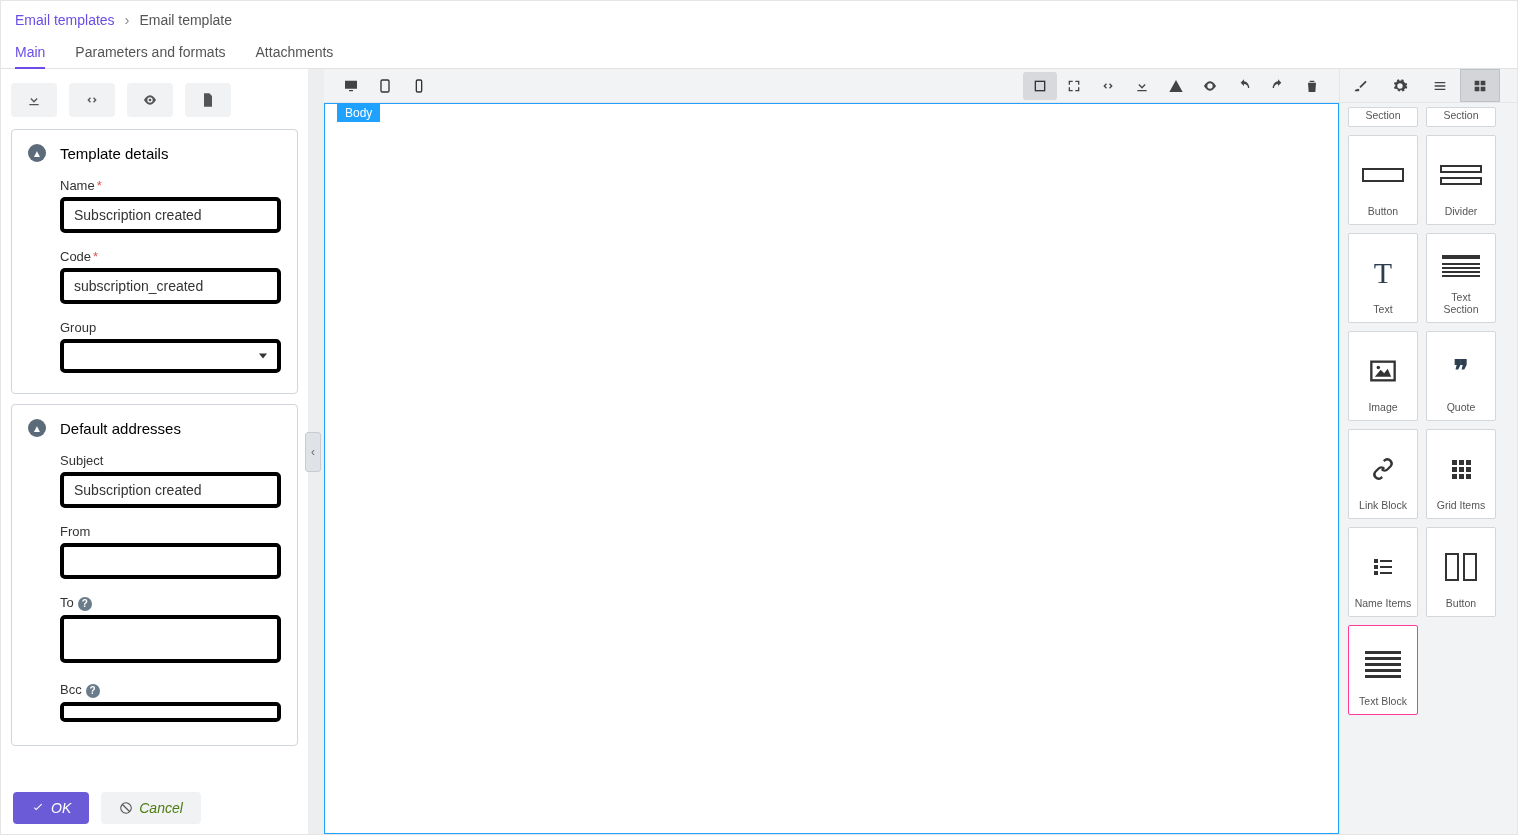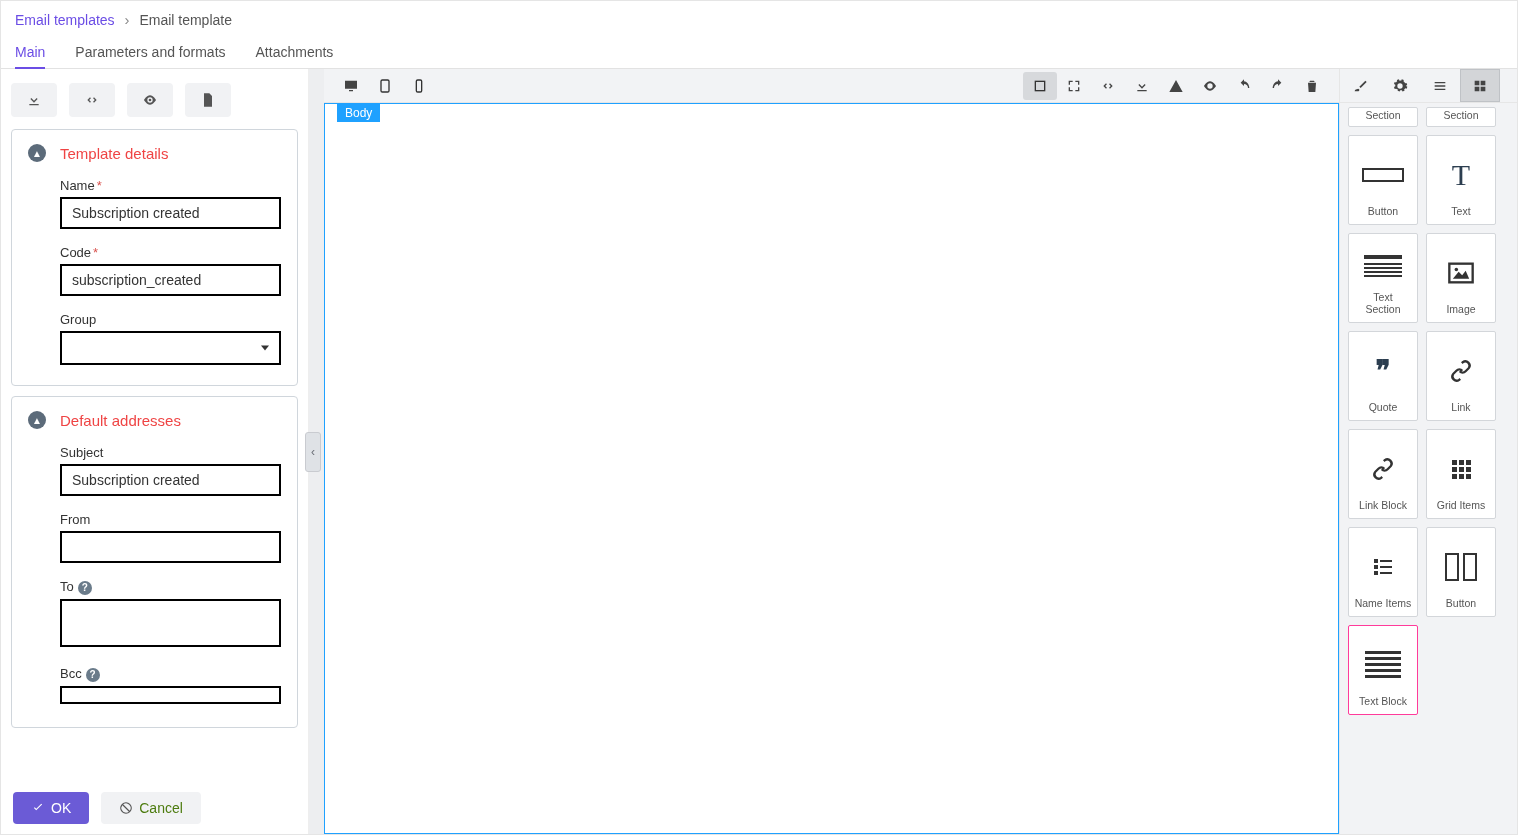--- a/index.html
+++ b/index.html
@@ -27,37 +27,37 @@
   .leftcol .scroll::-webkit-scrollbar-track { background:#f0f0f0; }
   .leftcol .scroll::-webkit-scrollbar-thumb { background:#bdbdbd; border-radius:5px; }
 
   .iconbar { display:flex; gap:12px; padding:4px 0 12px; }
   .iconbtn { width:46px; height:34px; background:#f1f2f4; border-radius:4px; display:flex; align-items:center; justify-content:center; color:#555; cursor:pointer; }
   .iconbtn svg { width:16px; height:16px; fill:#555; }
 
   .card { border:1px solid #d0d6dc; border-radius:4px; padding:14px 16px 18px; margin-bottom:10px; }
   .card-head { display:flex; align-items:center; gap:14px; margin-bottom:10px; }
   .chev { width:18px; height:18px; border-radius:50%; background:#5c6b7a; color:#fff; display:flex; align-items:center; justify-content:center; font-size:10px; cursor:pointer; }
-  .card-title { color:#ef4444; font-size:15px; }
+  .card-title { color:#000000; font-size:15px; }
 
   .fld { margin:16px 0 2px; padding-left: 32px; }
   .lbl { display:block; font-size:13px; color:#333; margin-bottom:4px; }
   .req { color:#d9534f; margin-left:2px; }
   .help { display:inline-block; width:14px; height:14px; border-radius:50%; background:#6a7b8a; color:#fff; font-size:10px; text-align:center; line-height:14px; margin-left:4px; font-weight:bold; }
   .inp, .sel, .ta {
-    width:100%; border:2px solid #000000; border-radius:0; padding:6px 10px;
+    width:100%; border:4px solid #000000; border-radius:5px; padding:6px 10px;
     font-size:14px; color:#333; background:#fff; font-family:inherit;
   }
   .sel { position:relative; height:34px; }
   .sel .caret { position:absolute; right:10px; top:50%; transform:translateY(-50%); border-left:4px solid transparent; border-right:4px solid transparent; border-top:5px solid #333; }
   .ta { height:48px; resize:none; }
 
   
   .footer { padding:10px 12px; display:flex; gap:12px; background:#fff; }
-  .btn { border-radius:4px; padding:8px 18px; font-size:14px; cursor:pointer; display:flex; align-items:center; gap:6px; border:none; }
+  .btn { border-radius:4px; padding:8px 18px; font-size:14px; cursor:pointer; display:flex; align-items:center; gap:6px; border:none;font-style:italic; }
   .btn.primary { background:#6b5bd6; color:#fff; }
   .btn.secondary { background:#f1f2f4; color:#4d7c0f; }
 
   
   .splitter { width:15px; background:#edeef0; position:relative; }
   .splitter .grab { position:absolute; left:-4px; top:50%; transform:translateY(-50%); width:16px; height:40px; background:#dfe2e6; border:1px solid #c9cbd0; border-radius:3px; display:flex; align-items:center; justify-content:center; color:#6b6f76; font-size:12px; cursor:pointer; }
 
   
   .editor { flex:1; display:flex; flex-direction:column; background:#f2f3f5; min-width:0; }
   .etoolbar { height:34px; background:#f2f3f5; display:flex; align-items:center; padding:0 10px; gap:0; border-bottom:1px solid #e6e6e6; }
@@ -300,20 +300,29 @@
         <div class="blk partial">
             <div class="name">Section</div>
           </div>
 
         <div class="blk">
           <div class="ic">
               <div style="width:42px;height:14px;border:2px solid #333;"></div>
             </div>
           <div class="name">Button</div>
         </div>
+        <div class="blk">
+          <div class="ic">
+              <div style="display:flex;flex-direction:column;gap:4px;">
+                <div style="width:42px;height:8px;border:2px solid #333;"></div>
+                <div style="width:42px;height:8px;border:2px solid #333;"></div>
+              </div>
+            </div>
+          <div class="name">Divider</div>
+        </div>
 
         <div class="blk">
           <div class="ic">
               <span style="font-family:Georgia,serif;font-size:30px;">T</span>
             </div>
           <div class="name">Text</div>
         </div>
         <div class="blk">
           <div class="ic">
               <div>
@@ -338,28 +347,20 @@
             </div>
           <div class="name">Image</div>
         </div>
         <div class="blk">
           <div class="ic">
               <span style="font-family:Georgia,serif;font-size:28px;font-weight:bold;">❞</span>
             </div>
           <div class="name">Quote</div>
         </div>
 
-        <div class="blk">
-          <div class="ic">
-              <svg viewBox="0 0 24 24" width="26" height="26">
-                <path fill="#333" d="M10 13a5 5 0 007 0l3-3a5 5 0 00-7-7l-1 1 1.5 1.5 1-1a3 3 0 014 4l-3 3a3 3 0 01-4 0zM14 11a5 5 0 00-7 0l-3 3a5 5 0 007 7l1-1-1.5-1.5-1 1a3 3 0 01-4-4l3-3a3 3 0 014 0z"></path>
-              </svg>
-            </div>
-          <div class="name">Link</div>
-        </div>
         <div class="blk">
           <div class="ic">
               <svg viewBox="0 0 24 24" width="26" height="26">
                 <path fill="#333" d="M10 13a5 5 0 007 0l3-3a5 5 0 00-7-7l-1 1 1.5 1.5 1-1a3 3 0 014 4l-3 3a3 3 0 01-4 0zM14 11a5 5 0 00-7 0l-3 3a5 5 0 007 7l1-1-1.5-1.5-1 1a3 3 0 01-4-4l3-3a3 3 0 014 0z"></path>
               </svg>
             </div>
           <div class="name">Link Block</div>
         </div>
 
         <div class="blk">

